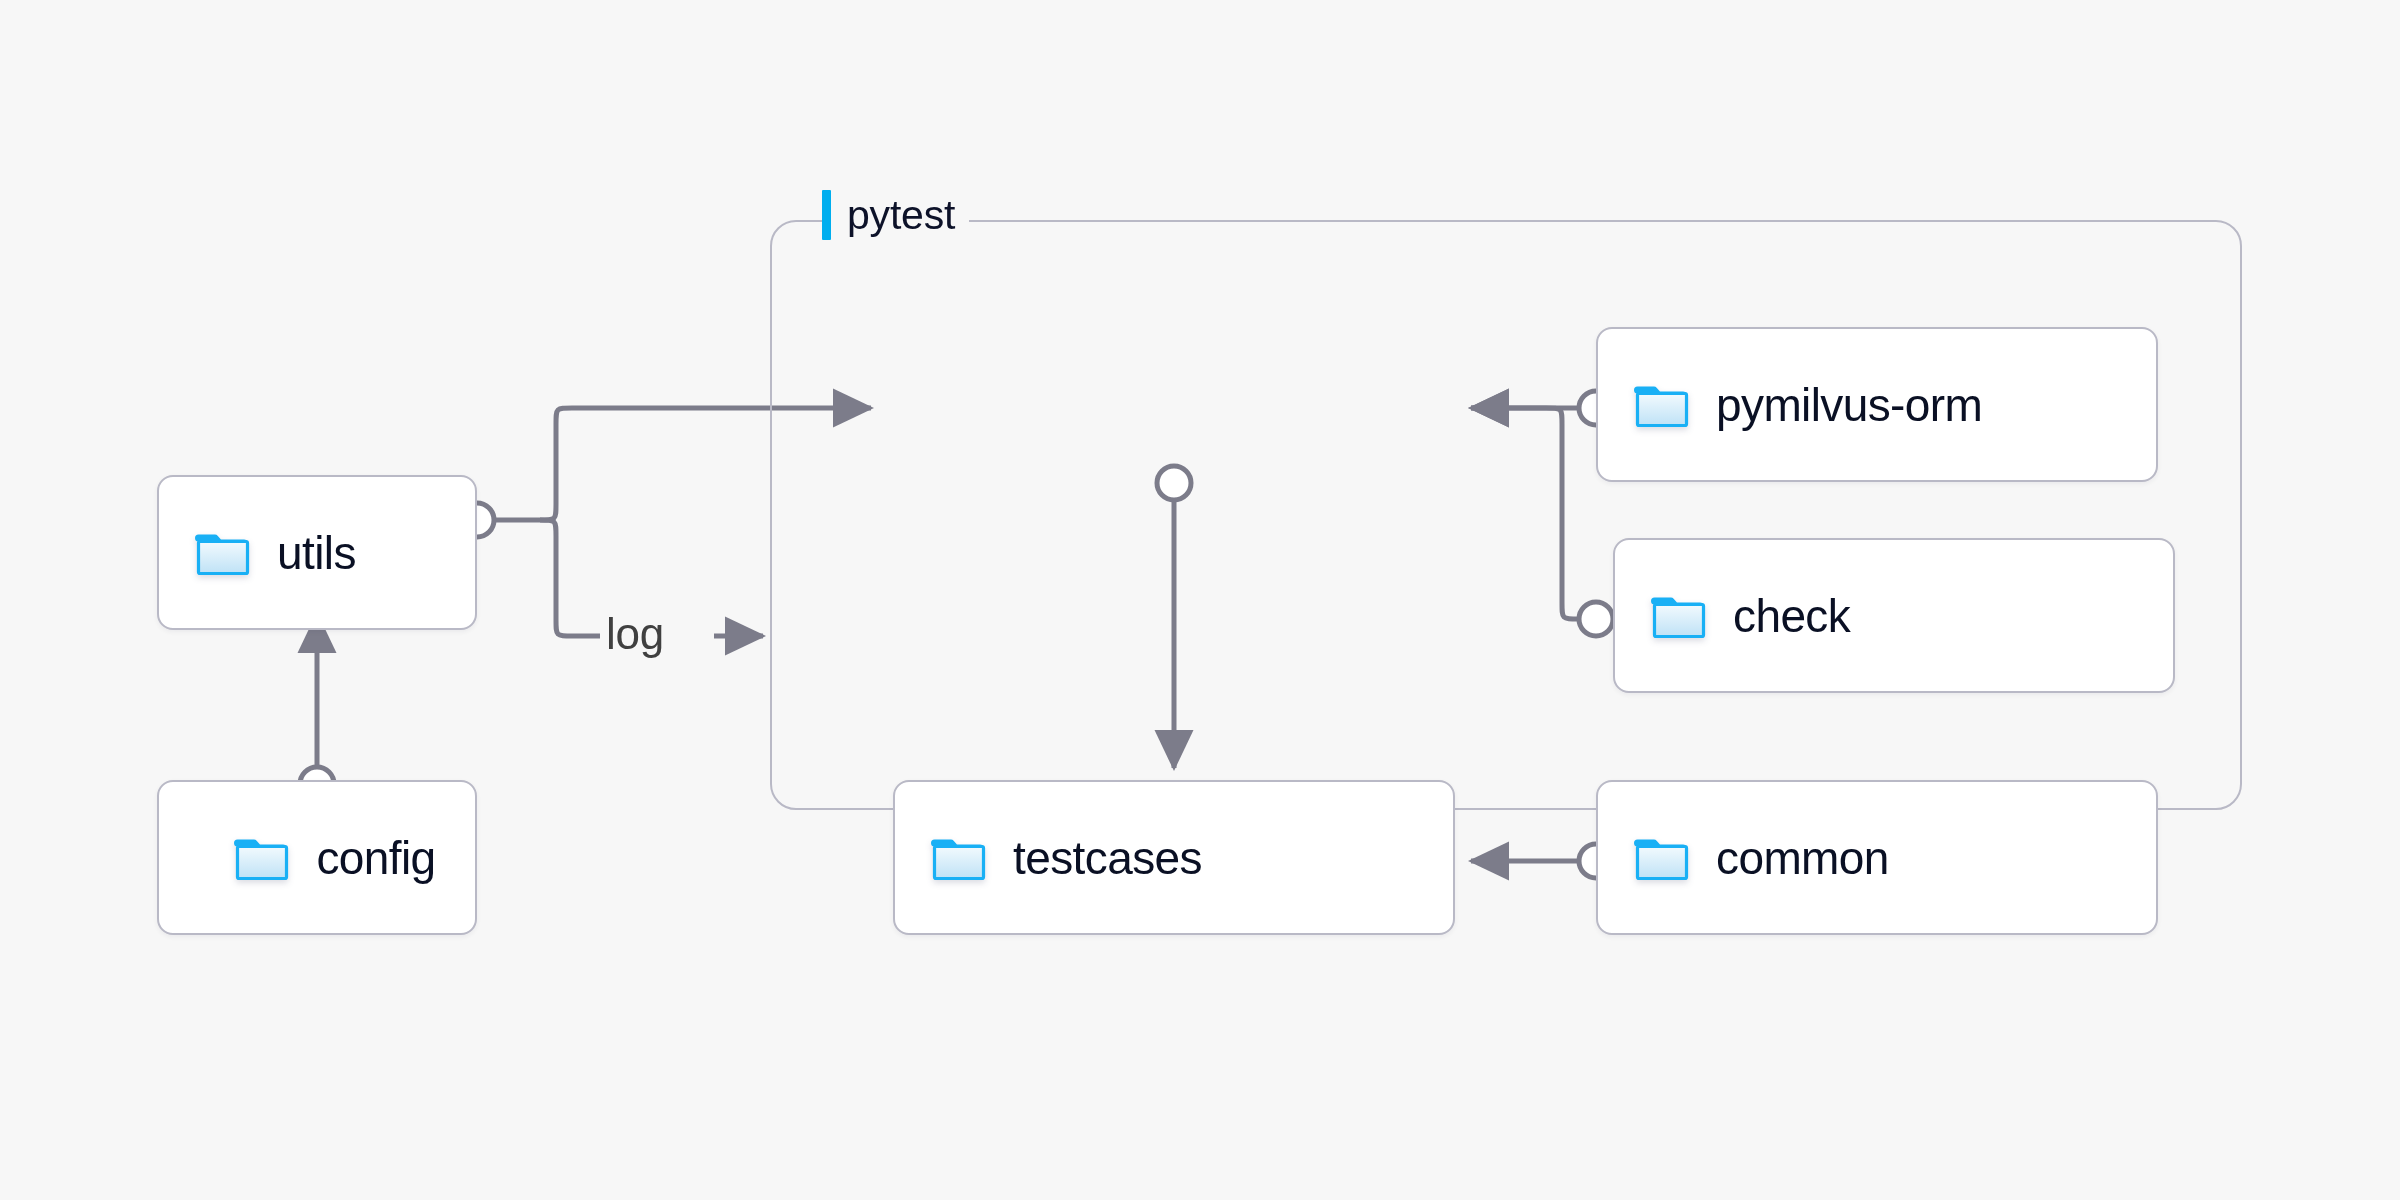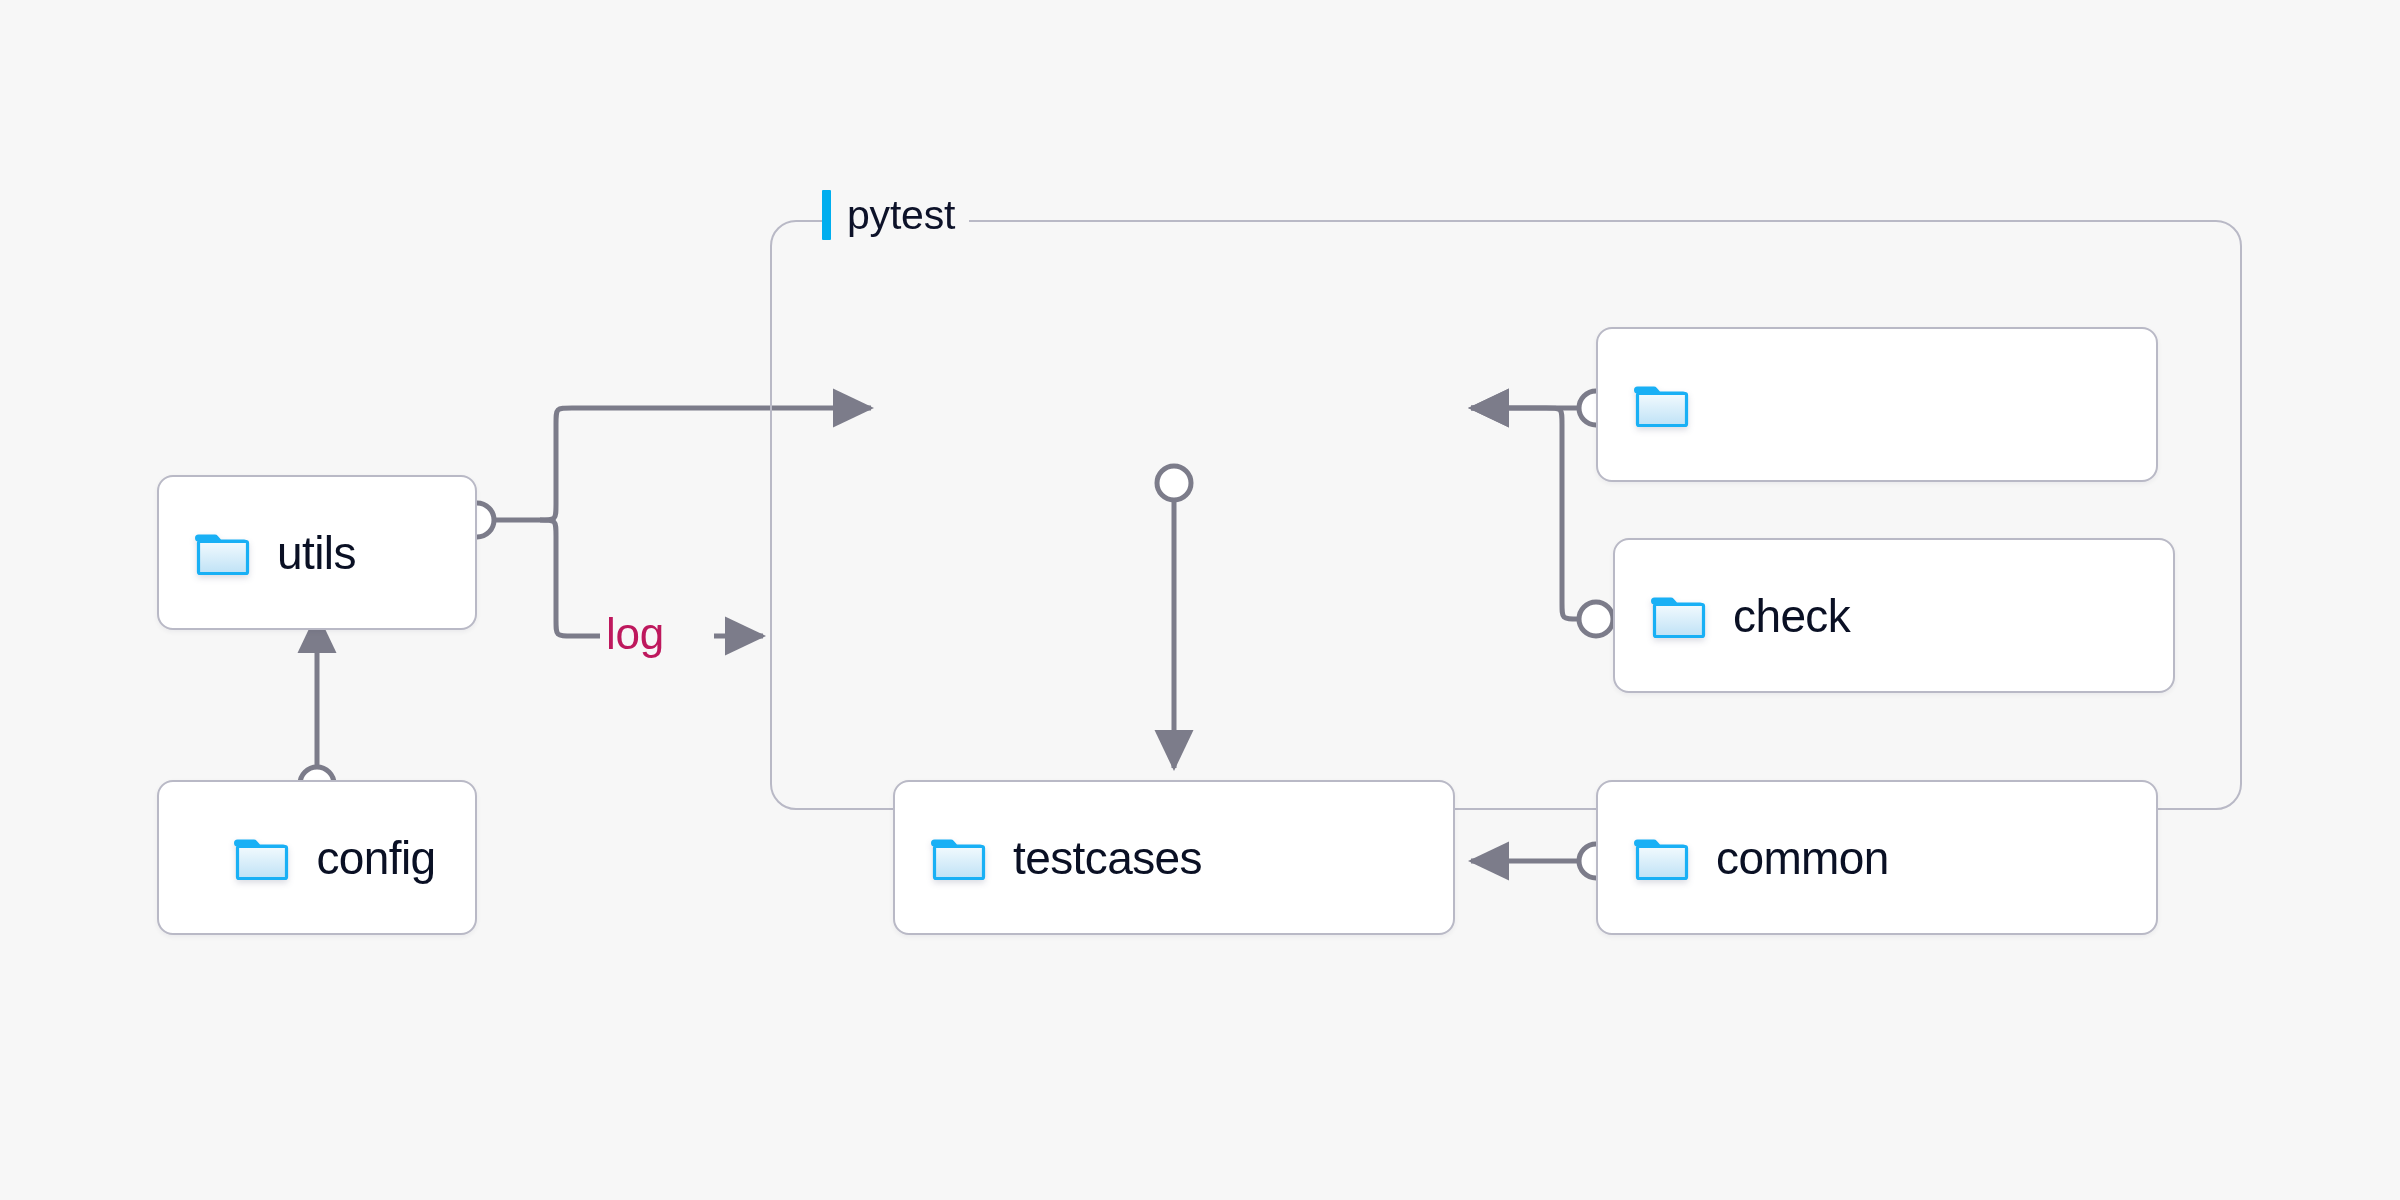--- a/index.html
+++ b/index.html
@@ -96,21 +96,21 @@
     height: 48px;
     display: block;
     filter: drop-shadow(0 3px 3px rgba(30, 40, 80, 0.16));
   }
 
   
   .edge-label {
     position: absolute;
     font-size: 44px;
     line-height: 1;
-    color: #be185d;
+    color: #404040;
     letter-spacing: -0.3px;
     white-space: nowrap;
     background: #f7f7f7;
     padding: 0 6px;
   }
 </style>
 </head>
 <body>
 
 <div id="canvas">
@@ -193,20 +193,21 @@
       <span class="node-label">testcases</span>
     </div>
   </div>
 
   <div class="node" style="left:1596px; top:327px; width:562px; height:155px;">
     <div class="node-inner">
       <svg class="folder-icon" viewBox="0 0 56 48">
         <path d="M3.5 9 h16.5 l4.5 5 h24.5" fill="none" stroke="#19b0f5" stroke-width="7" stroke-linecap="round" stroke-linejoin="round"></path>
         <rect x="3.5" y="12.5" width="49" height="32" rx="1.5" fill="url(#folderGrad)" stroke="#19b0f5" stroke-width="3.2"></rect>
       </svg>
+      <span class="node-label">pymilvus-orm</span>
     </div>
   </div>
 
   <div class="node" style="left:1596px; top:538px; width:562px; height:155px;margin-left:17px;">
     <div class="node-inner">
       <svg class="folder-icon" viewBox="0 0 56 48">
         <path d="M3.5 9 h16.5 l4.5 5 h24.5" fill="none" stroke="#19b0f5" stroke-width="7" stroke-linecap="round" stroke-linejoin="round"></path>
         <rect x="3.5" y="12.5" width="49" height="32" rx="1.5" fill="url(#folderGrad)" stroke="#19b0f5" stroke-width="3.2"></rect>
       </svg>
       <span class="node-label">check</span>

